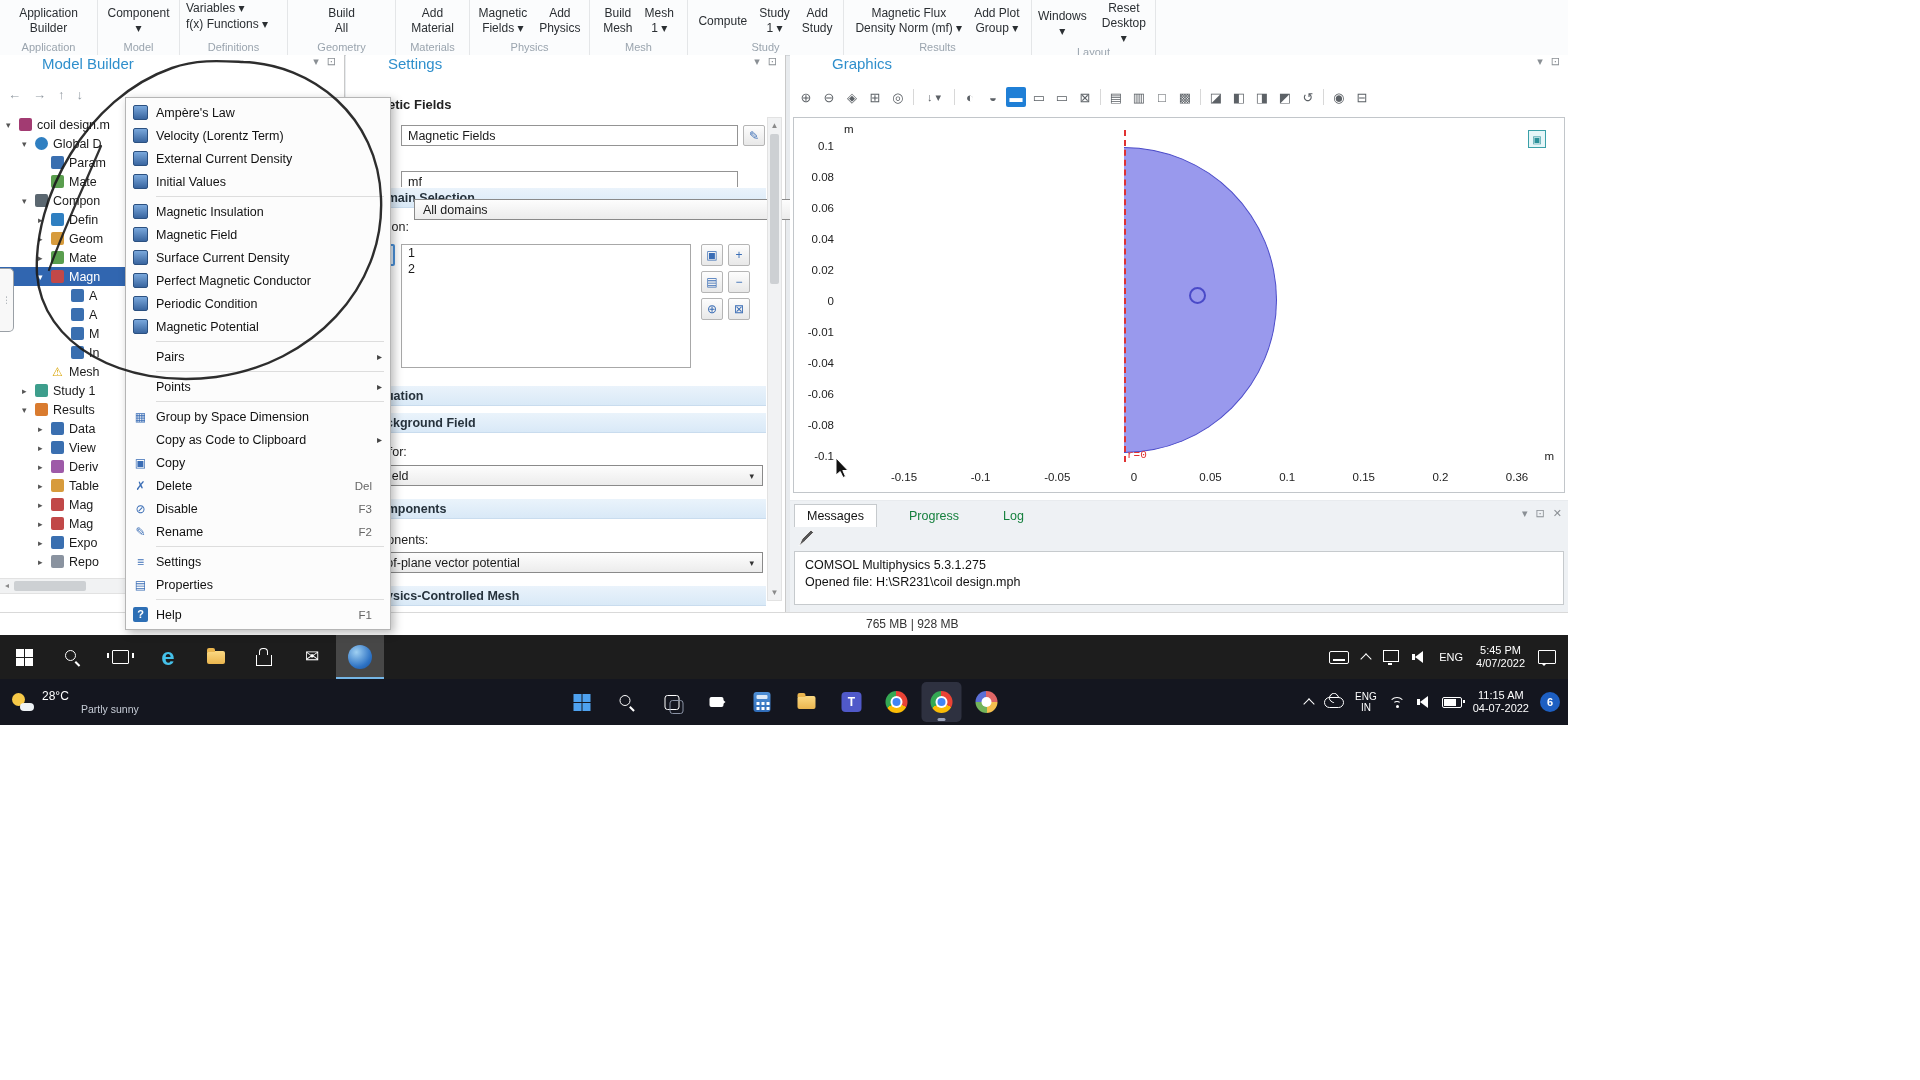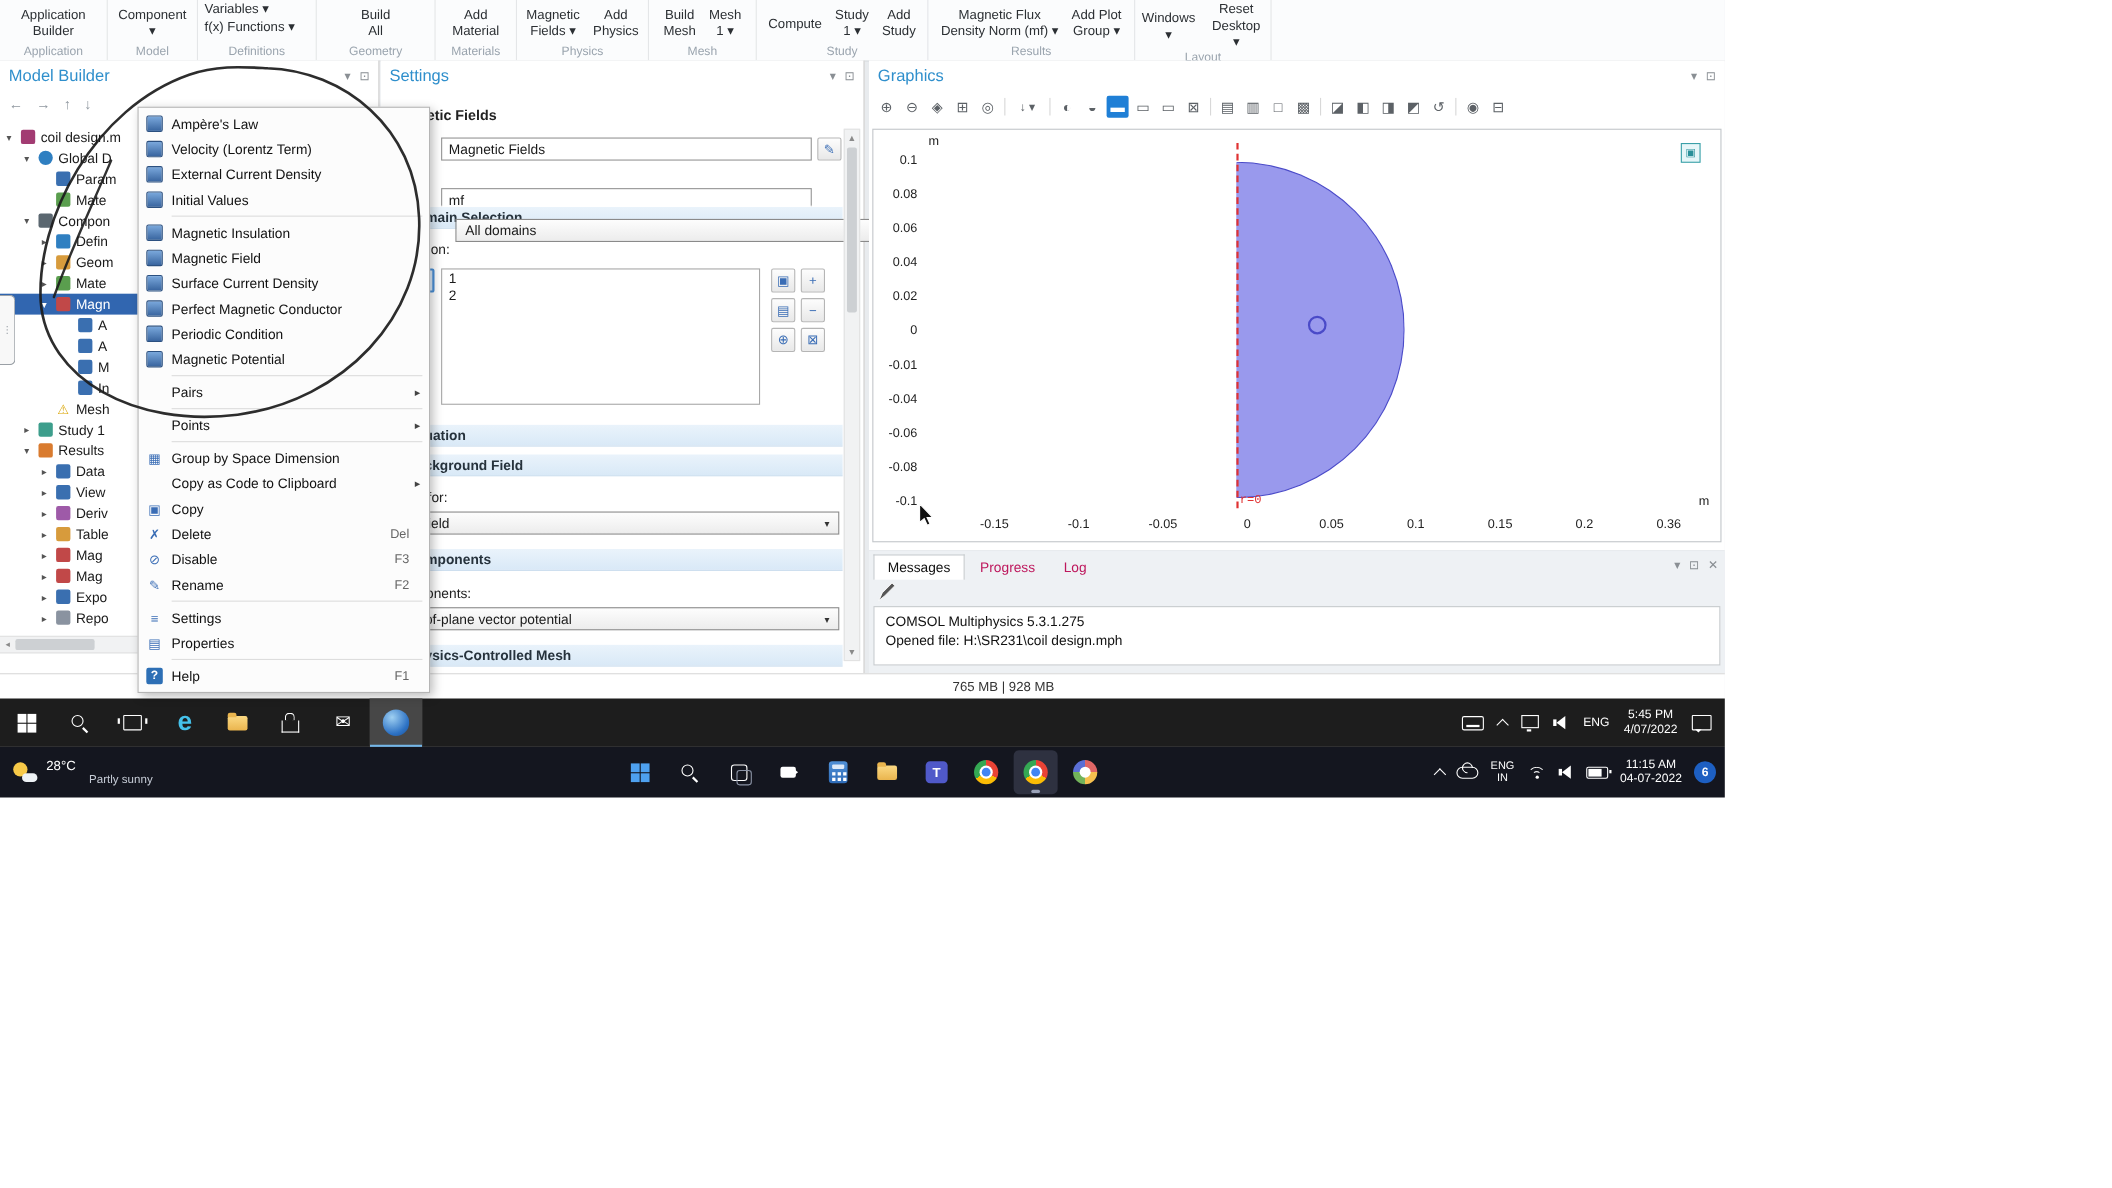--- a/index.html
+++ b/index.html
@@ -16,21 +16,21 @@
   .ribbon div.rgroup:nth-of-type(9){width:188px}.ribbon div.rgroup:nth-of-type(10){width:124px}
   .rbtns{display:flex;gap:12px;align-items:center;justify-content:center;flex:1;}
   .rgroup.stacked .rbtns{flex-direction:column;align-items:flex-start;gap:1px;justify-content:flex-start;}
   .rbtn{cursor:default;}
   .rbtn-text{white-space:pre-line;text-align:center;font-size:12px;line-height:1.25;color:#2b2f33;display:block;}
   .rgroup.stacked .rbtn-text{text-align:left;}
   .rglabel{text-align:center;font-size:11px;color:#9aa4ae;padding-bottom:1px;}
 
   
   .panel{position:absolute;box-sizing:border-box;}
-  .phead{display:flex;align-items:center;height:28px;padding:0 8px;}
+  .phead{display:flex;height:28px;padding:0 8px;margin-left:34px;}
   .ptitle{color:#2f8fcc;font-size:15px;}
   .picons{margin-left:auto;display:flex;gap:8px;color:#8a8f94;font-size:11px;}
   .picons span{cursor:default;}
 
   
   .mb{left:0;top:55px;width:345px;height:557px;background:#fff;border-right:1px solid #c9c9c9;}
   .mbtool{position:absolute;top:32px;left:8px;display:flex;gap:12px;color:#9098a0;font-size:13px;}
   .tree{position:absolute;left:0;top:60px;right:0;}
   .trow{display:flex;align-items:center;height:19px;font-size:12.5px;color:#1a1a1a;cursor:default;}
   .trow.i0{padding-left:6px}.trow.i1{padding-left:22px}.trow.i2{padding-left:38px}.trow.i3{padding-left:58px}
@@ -79,22 +79,22 @@
   .unit-top{position:absolute;left:50px;top:5px;font-size:11.5px;color:#222;}
   .unit-right{position:absolute;right:10px;top:332px;font-size:11.5px;color:#222;}
   .r0line{position:absolute;left:330px;top:12px;height:332px;border-left:2px dashed #e03232;}
   .halfdisk{position:absolute;left:330px;top:29px;width:153px;height:306px;background:rgba(128,128,232,0.8);border:1.5px solid #4a4ac8;border-left:none;border-radius:0 153px 153px 0 / 0 153px 153px 0;box-sizing:border-box;}
   .coilpt{position:absolute;left:395px;top:169px;width:17px;height:17px;border:2px solid #4a4ac8;border-radius:50%;box-sizing:border-box;}
   .r0label{position:absolute;left:333px;top:331px;font-size:11px;color:#e03232;font-family:Liberation Mono, monospace;}
   .viewwidget{position:absolute;right:18px;top:12px;width:16px;height:16px;border:1px solid #3aa0a8;background:#e6f6f8;color:#2a9099;font-size:10px;display:flex;align-items:center;justify-content:center;}
 
   
   .ms{left:790px;top:501px;width:778px;height:111px;background:#eef1f4;}
-  .mtabs{position:absolute;left:4px;top:3px;display:flex;align-items:flex-end;gap:2px;}
-  .tab{height:22px;line-height:22px;padding:0 12px;font-size:12.5px;color:#be185d;cursor:default;}
+  .mtabs{position:absolute;left:4px;top:3px;display:flex;align-items:flex-end;gap:20px;}
+  .tab{height:22px;line-height:22px;padding:0 12px;font-size:12.5px;color:#15803d;cursor:default;}
   .tab.act{background:#fff;border:1px solid #c6cacd;border-bottom:none;color:#111;}
   .mcontent{position:absolute;left:4px;top:50px;width:770px;height:54px;background:#fff;border:1px solid #c6cacd;box-sizing:border-box;padding:5px 10px;}
   .mline{font-size:12.5px;line-height:17px;color:#111;}
 
   
   .statusbar{position:absolute;left:0;top:612px;width:1568px;height:23px;background:#fff;border-top:1px solid #d9d9d9;}
   .statusbar span{position:absolute;left:866px;top:4px;font-size:12px;color:#333;}
 
   
   .menu{position:absolute;left:125px;top:97px;width:266px;background:#fcfcfc;border:1px solid #b5b5b5;box-shadow:3px 3px 9px rgba(0,0,0,.28);padding:3px 0;z-index:40;box-sizing:border-box;}

